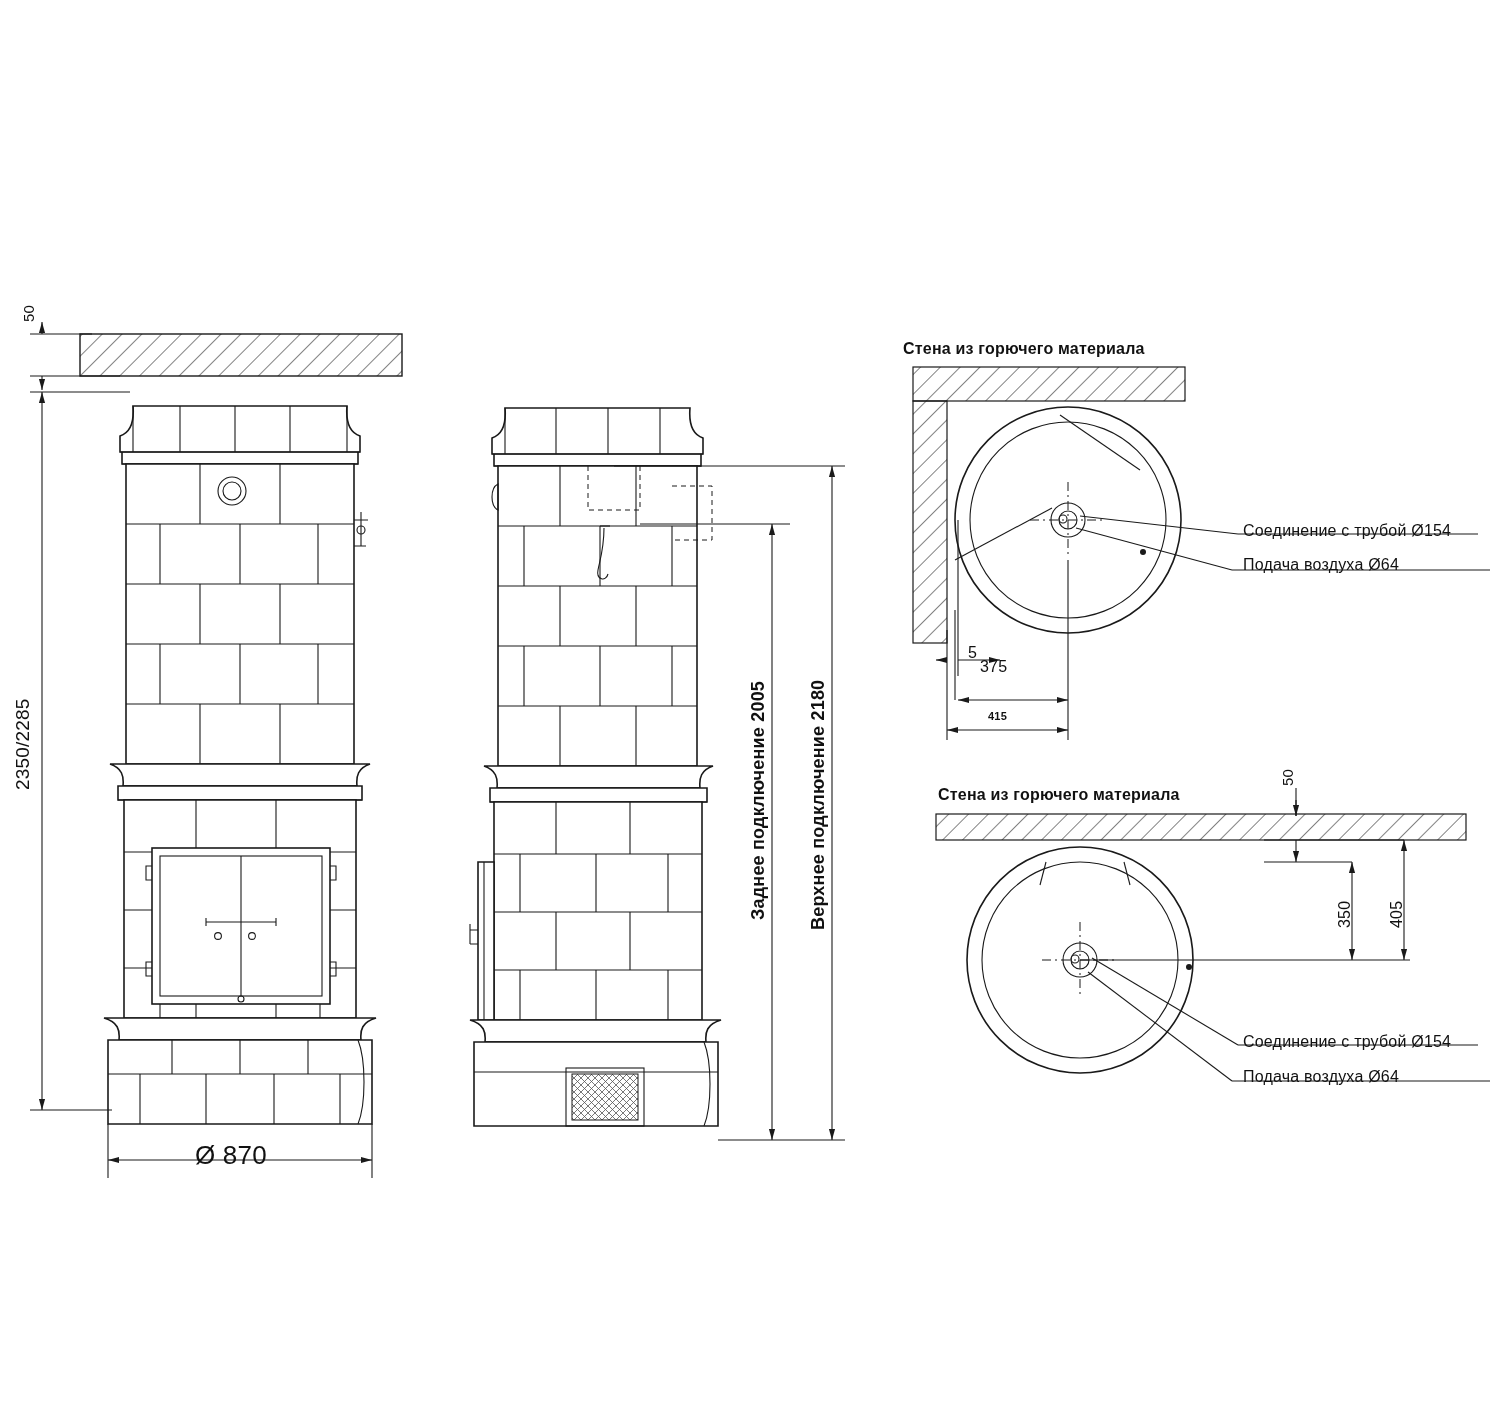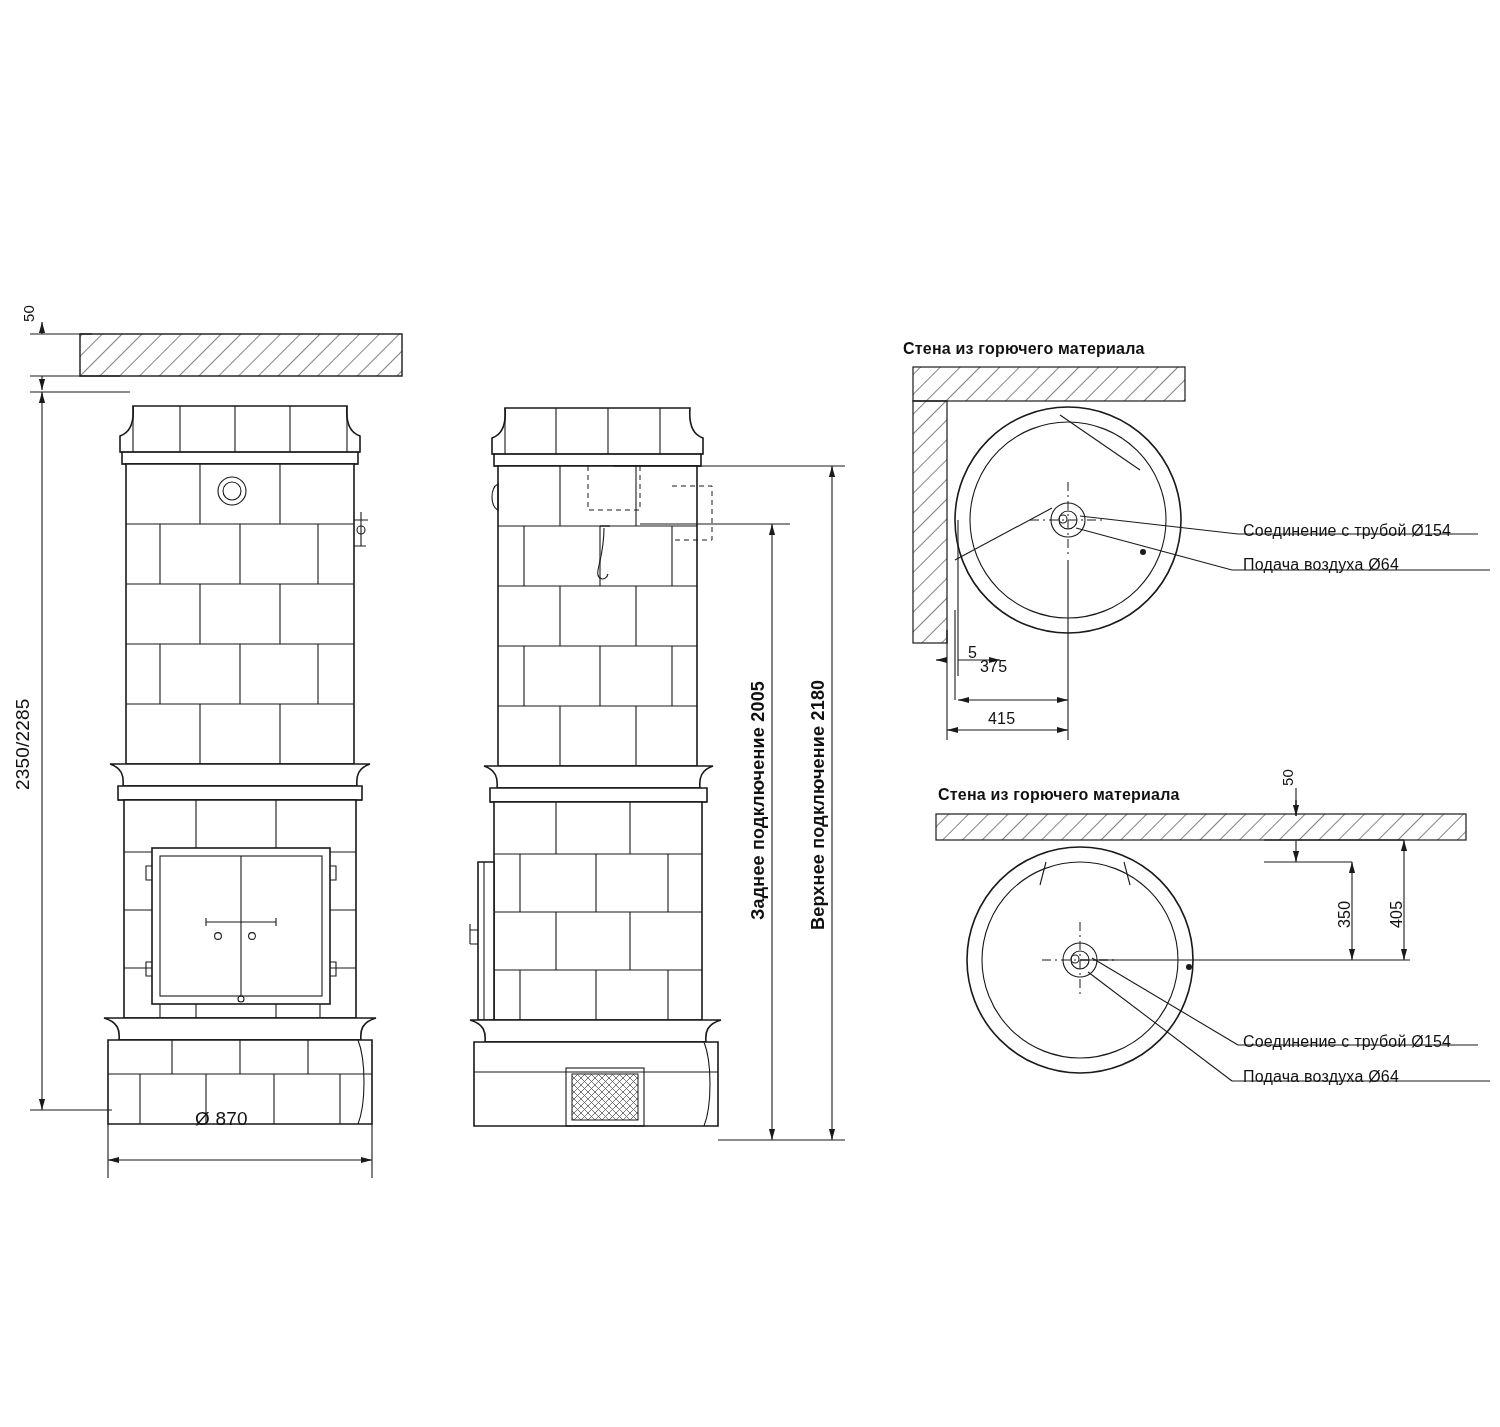--- a/index.html
+++ b/index.html
@@ -245,21 +245,21 @@
   </svg>
 
   <div class="lbl" style="left:20px;top:322px;transform:rotate(-90deg);transform-origin:left top;">
     <span>50</span>
   </div>
 
   <div class="lbl" style="left:12px;top:790px;transform:rotate(-90deg);transform-origin:left top;font-size:19px;">
     <span>2350/2285</span>
   </div>
 
-  <div class="lbl" style="left:195px;top:1108px;font-size:19px;">
+  <div class="lbl" style="left:195px;top:1140px;font-size:26px;">
     <span>Ø 870</span>
   </div>
 
   <div class="lbl bold" style="left:748px;top:920px;transform:rotate(-90deg);transform-origin:left top;font-size:18px;">
     <span>Заднее подключение 2005</span>
   </div>
 
   <div class="lbl bold" style="left:808px;top:930px;transform:rotate(-90deg);transform-origin:left top;font-size:18px;">
     <span>Верхнее подключение 2180</span>
   </div>
@@ -269,21 +269,21 @@
   </div>
 
   <div class="lbl" style="left:968px;top:644px;font-size:16px;">
     <span>5</span>
   </div>
 
   <div class="lbl" style="left:980px;top:658px;font-size:16px;">
     <span>375</span>
   </div>
 
-  <div class="lbl" style="left:988px;top:710px;font-size:16px;">
+  <div class="lbl" style="left:988px;top:710px;font-size:11px;font-weight:bold;">
     <span>415</span>
   </div>
 
   <div class="lbl" style="left:1243px;top:522px;font-size:16px;">
     <span>Соединение с трубой Ø154</span>
   </div>
 
   <div class="lbl" style="left:1243px;top:556px;font-size:16px;">
     <span>Подача воздуха Ø64</span>
   </div>

